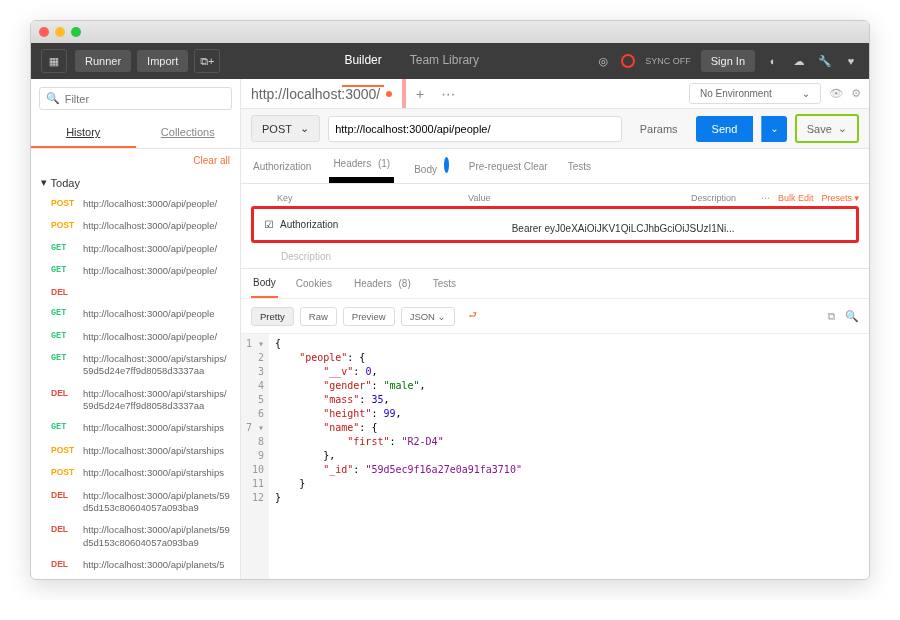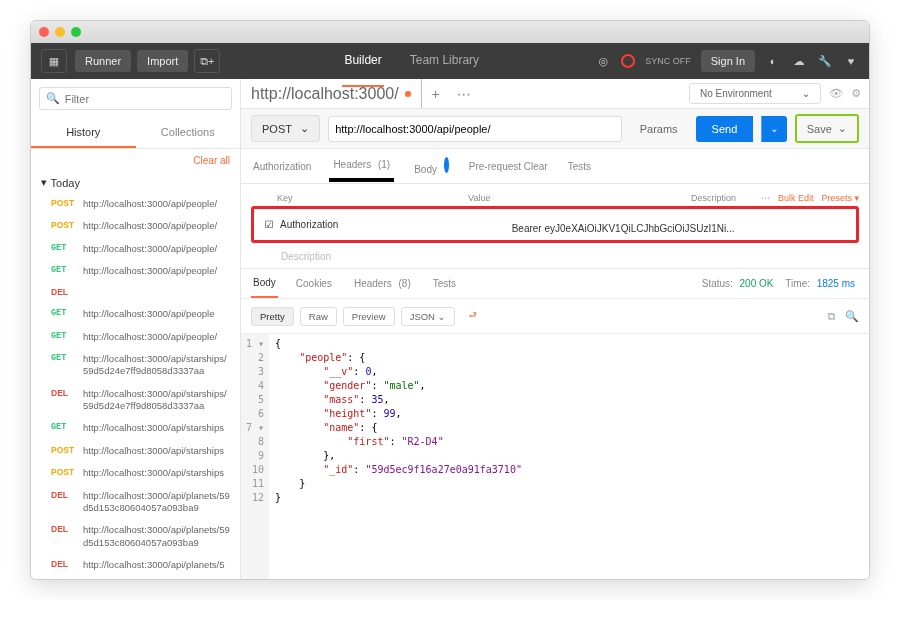--- a/index.html
+++ b/index.html
@@ -17,46 +17,46 @@
 .topbar .right { display: flex; align-items: center; gap: 10px; }
 .topbar .ic { width: 16px; height: 16px; color: #ccc; display: flex; align-items: center; justify-content: center; }
 .topbar .signin { background: #555; color: #eee; padding: 5px 10px; border-radius: 3px; font-size: 11px; }
 .rec { width: 14px; height: 14px; border: 2px solid #ff3b30; border-radius: 50%; }
 .sync { color: #aaa; font-size: 9px; }
 .content { flex: 1; display: flex; overflow: hidden; }
 .sidebar { width: 210px; border-right: 1px solid #e6e6e6; display: flex; flex-direction: column; overflow: hidden; }
 .filter { margin: 8px; border: 1px solid #ddd; border-radius: 3px; padding: 4px 6px; display: flex; align-items: center; gap: 5px; color: #999; }
 .filter input { border: none; outline: none; flex: 1; font-size: 11px; }
 .sidetabs { display: flex; border-bottom: 1px solid #e6e6e6; }
-.sidetabs div { flex: 1; text-align: center; padding: 8px 0; color: #888; font-size: 11px; }
+.sidetabs div { flex: 1; text-align: center; padding: 8px 0; color: #888; font-size: 11px; text-decoration: underline; }
 .sidetabs .act { color: #333; border-bottom: 2px solid #ff6c37; }
 .clearall { text-align: right; padding: 6px 10px; color: #ff6c37; font-size: 10px; }
 .grp { padding: 4px 10px; color: #333; font-size: 11px; display: flex; align-items: center; gap: 4px; }
 .histlist { overflow-y: auto; flex: 1; }
 .hrow { display: flex; padding: 5px 10px 5px 20px; gap: 6px; font-size: 9.5px; color: #666; line-height: 1.3; }
 .hmethod { width: 26px; font-weight: bold; font-size: 8.5px; flex-shrink: 0; }
 .m-post { color: #ffa500; } .m-get { color: #2ecc71; font-family: Liberation Mono, monospace; } .m-del { color: #e74c3c; }
 .hurl { word-break: break-all; }
 .main { flex: 1; display: flex; flex-direction: column; overflow: hidden; }
 .tabrow { height: 30px; border-bottom: 1px solid #e6e6e6; display: flex; align-items: center; }
-.tab { padding: 0 10px; height: 100%; display: flex; align-items: center; gap: 6px; border-right: 1px solid #fca5a5; font-size: 16px; color: #666; }
+.tab { padding: 0 10px; height: 100%; display: flex; align-items: center; gap: 6px; border-right: 4px solid #fca5a5; font-size: 14px; color: #666; }
 .dot { width: 6px; height: 6px; background: #ff6c37; border-radius: 50%; }
 .tabadd { width: 28px; text-align: center; color: #888; font-size: 14px; }
 .tabenv { margin-left: auto; display: flex; align-items: center; gap: 8px; padding-right: 8px; }
 .envsel { border: 1px solid #ddd; padding: 4px 10px; border-radius: 3px; color: #666; font-size: 10px; display: flex; align-items: center; gap: 30px; }
 .reqrow { height: 40px; display: flex; align-items: center; padding: 6px 10px; gap: 8px; background: #f7f7f7; border-bottom: 1px solid #e6e6e6; }
 .method { background: #efefef; border: 1px solid #ddd; padding: 6px 10px; border-radius: 3px; font-size: 11px; color: #333; display: flex; align-items: center; gap: 8px; }
 .urlin { flex: 1; border: 1px solid #ddd; padding: 6px; border-radius: 3px; font-size: 11px; background: #fff; }
 .params { padding: 6px 10px; color: #666; font-size: 11px; }
 .sendbtn { background: #097bed; color: #fff; padding: 7px 16px; border-radius: 3px 0 0 3px; font-size: 11px; }
 .sendcaret { background: #097bed; color: #fff; padding: 7px 8px; border-radius: 0 3px 3px 0; border-left: 1px solid rgba(255,255,255,0.3); font-size: 10px; }
 .savebtn { border: 2px solid #84cc16; padding: 6px 10px; border-radius: 3px; color: #666; font-size: 11px; display: flex; align-items: center; gap: 6px; }
 .subtabs { display: flex; border-bottom: 1px solid #e6e6e6; padding: 0 10px; gap: 16px; align-items: center; }
 .subtabs span { padding: 8px 2px; color: #888; font-size: 10px; }
-.subtabs .act { color: #333; border-bottom: 4px solid #000000; }
+.subtabs .act { color: #333; border-bottom: 6px solid #000000; }
 .subtabs .code { margin-left: auto; color: #ff6c37; font-size: 10px; }
 .dotb { width: 5px; height: 5px; background: #097bed; border-radius: 50%; display: inline-block; margin-left: 2px; }
 .cnt { color: #097bed; }
 .hdrtable { padding: 6px 10px; }
 .hdrhdr { display: flex; color: #888; font-size: 9px; padding: 3px 0; }
 .hdrhdr > div:nth-child(1) { width: 26px; }
 .hdrhdr > div:nth-child(2) { flex: 1.2; }
 .hdrhdr > div:nth-child(3) { flex: 1.4; }
 .hdrhdr > div:nth-child(4) { width: 70px; }
 .hdrhdr .actions { margin-left: auto; display: flex; gap: 8px; }
@@ -255,24 +255,20 @@
         </div>
       </div>
       <div style="padding:2px 40px 6px; color:#bbb; font-size:10px;">Description</div>
 
       <div class="resp">
         <div class="resptabs">
           <span class="act">Body</span>
           <span>Cookies</span>
           <span><span>Headers</span> <span class="cnt">(8)</span></span>
           <span>Tests</span>
-          <span class="status">
-            <span>Status:</span> <span class="ok">200 OK</span>
-            &nbsp;&nbsp;<span>Time:</span> <span class="t">1825 ms</span>
-          </span>
         </div>
         <div class="viewrow">
           <div class="vbtn act">Pretty</div>
           <div class="vbtn">Raw</div>
           <div class="vbtn">Preview</div>
           <div class="vbtn"><span>JSON</span> ⌄</div>
           <div class="vbtn" style="color:#ff6c37;border:none;">⮐</div>
           <div class="vright">
             <span>⧉</span>
             <span>🔍</span>

